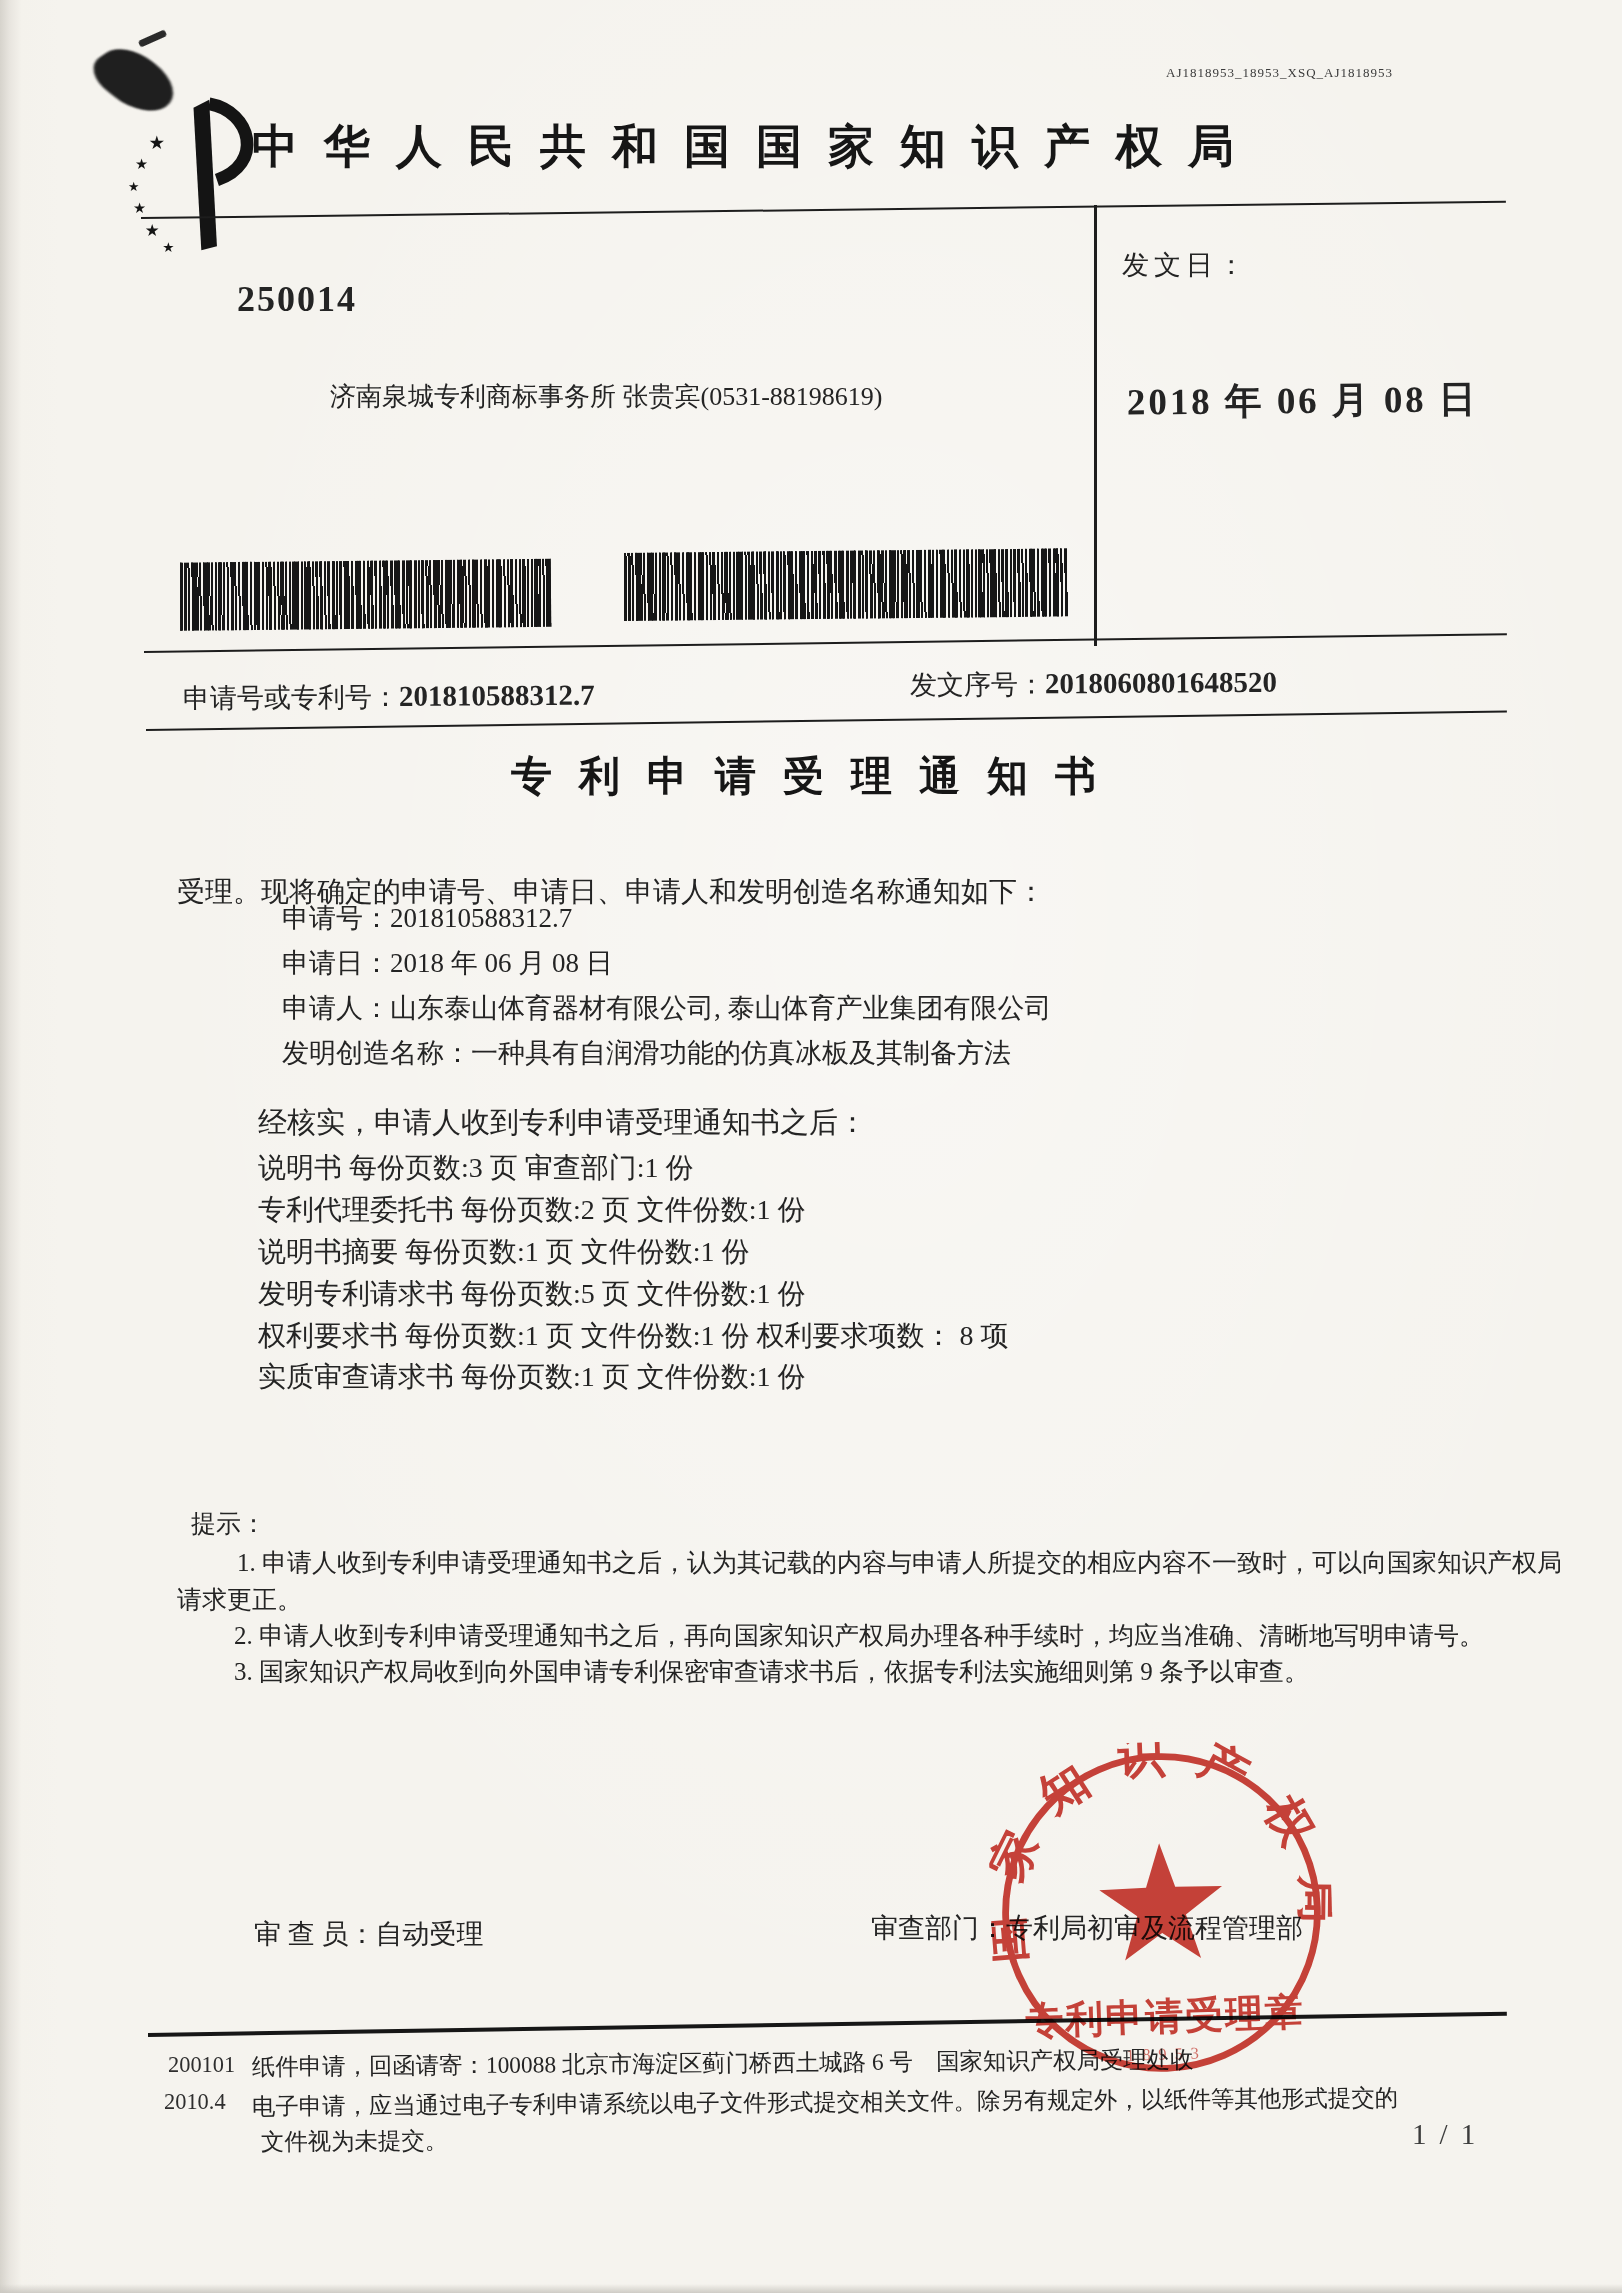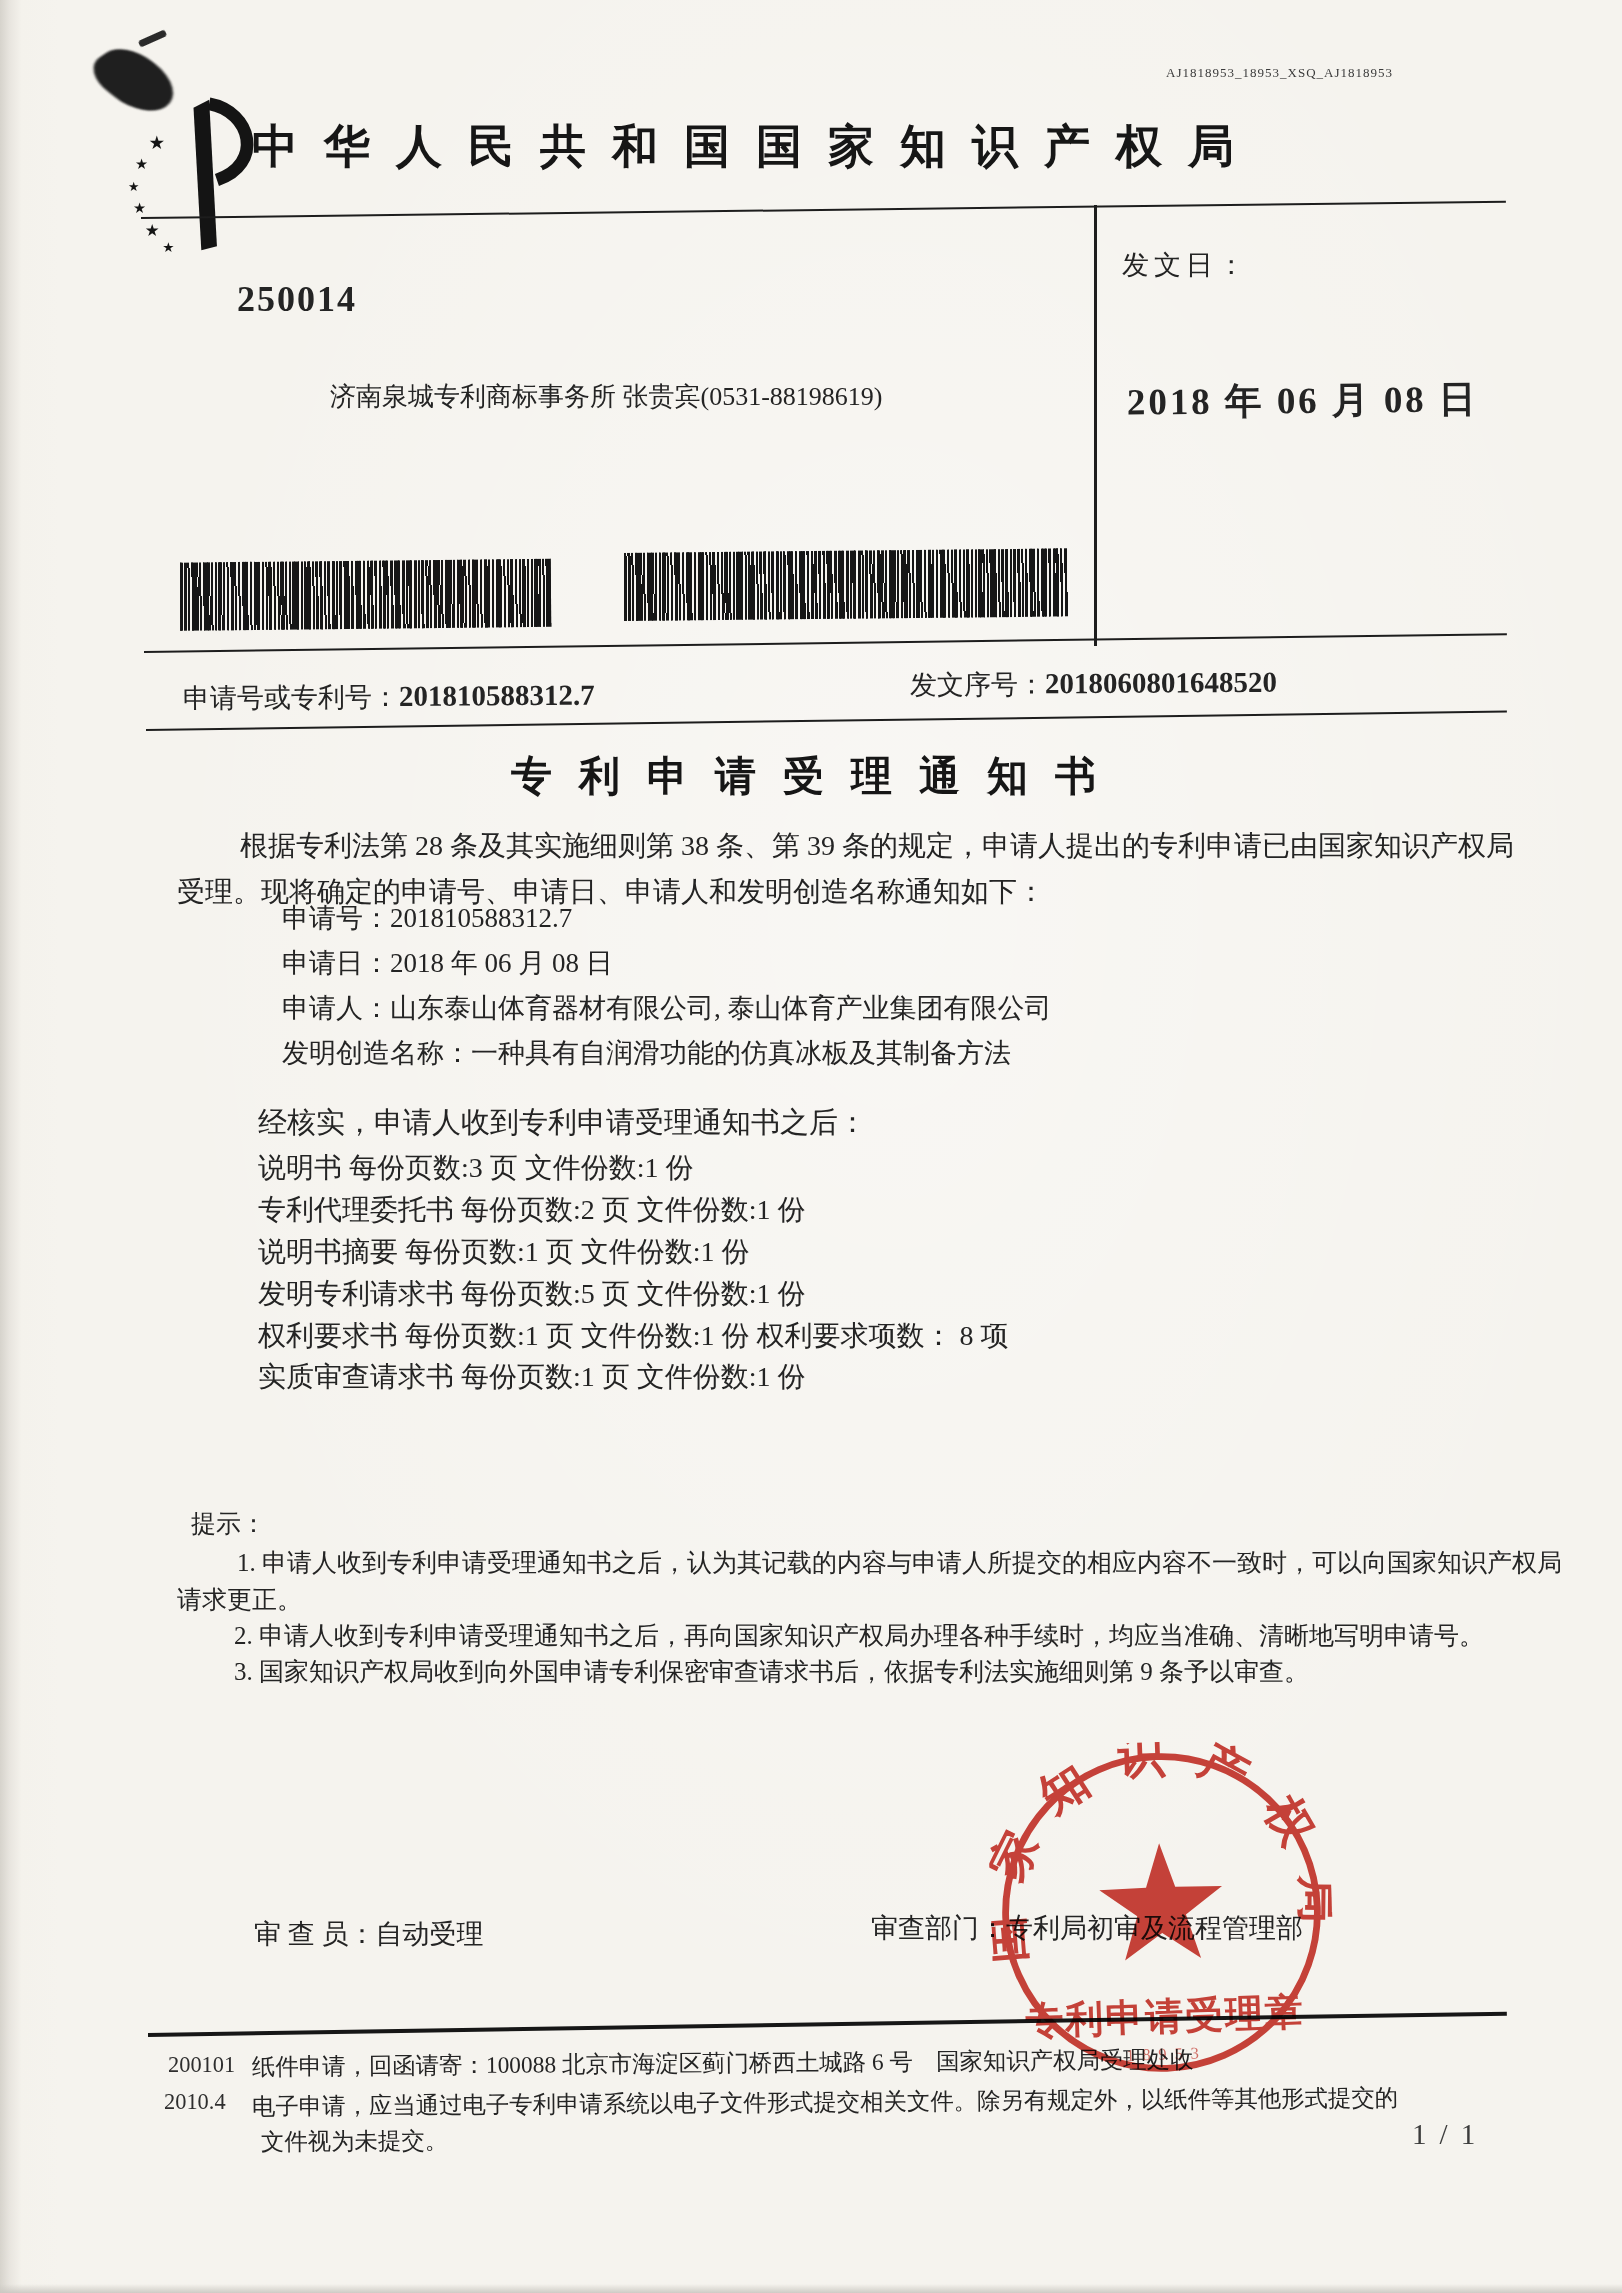--- a/index.html
+++ b/index.html
@@ -106,30 +106,29 @@
 
   <div class="abs appno-row">
     <span>申请号或专利号：</span><span class="num-val">201810588312.7</span>
   </div>
   <div class="abs serial-row">
     <span>发文序号：</span><span class="num-val">2018060801648520</span>
   </div>
   <div class="rule" style="left:146px;top:729px;width:1361px;height:2.4px;transform:rotate(-0.78deg);"></div>
 
   <div class="abs notice-title">专利申请受理通知书</div>
-  <div class="abs intro1">根据专利法第 28 条及其实施细则第 38 条、第 39 条的规定，申请人提出的专利申请已由国家知识产权局</div>
   <div class="abs intro2">受理。现将确定的申请号、申请日、申请人和发明创造名称通知如下：</div>
 
   <div class="abs field" style="top:903px;">申请号：201810588312.7</div>
   <div class="abs field" style="top:948px;">申请日：2018 年 06 月 08 日</div>
   <div class="abs field" style="top:993px;">申请人：山东泰山体育器材有限公司, 泰山体育产业集团有限公司</div>
   <div class="abs field" style="top:1038px;">发明创造名称：一种具有自润滑功能的仿真冰板及其制备方法</div>
 
   <div class="abs confirm">经核实，申请人收到专利申请受理通知书之后：</div>
-  <div class="abs doc" style="top:1152px;">说明书 每份页数:3 页 文件份数:1 份</div>
+  <div class="abs doc" style="top:1152px;">说明书 每份页数:3 页 审查部门:1 份</div>
   <div class="abs doc" style="top:1194px;">专利代理委托书 每份页数:2 页 文件份数:1 份</div>
   <div class="abs doc" style="top:1236px;">说明书摘要 每份页数:1 页 文件份数:1 份</div>
   <div class="abs doc" style="top:1278px;">发明专利请求书 每份页数:5 页 文件份数:1 份</div>
   <div class="abs doc" style="top:1320px;">权利要求书 每份页数:1 页 文件份数:1 份 权利要求项数：  8 项</div>
   <div class="abs doc" style="top:1361px;">实质审查请求书 每份页数:1 页 文件份数:1 份</div>
 
   <div class="abs tips-label">提示：</div>
   <div class="abs tip" style="left:237px;top:1549px;">1. 申请人收到专利申请受理通知书之后，认为其记载的内容与申请人所提交的相应内容不一致时，可以向国家知识产权局</div>
   <div class="abs tip" style="left:177px;top:1586px;">请求更正。</div>
   <div class="abs tip" style="left:234px;top:1622px;">2. 申请人收到专利申请受理通知书之后，再向国家知识产权局办理各种手续时，均应当准确、清晰地写明申请号。</div>

